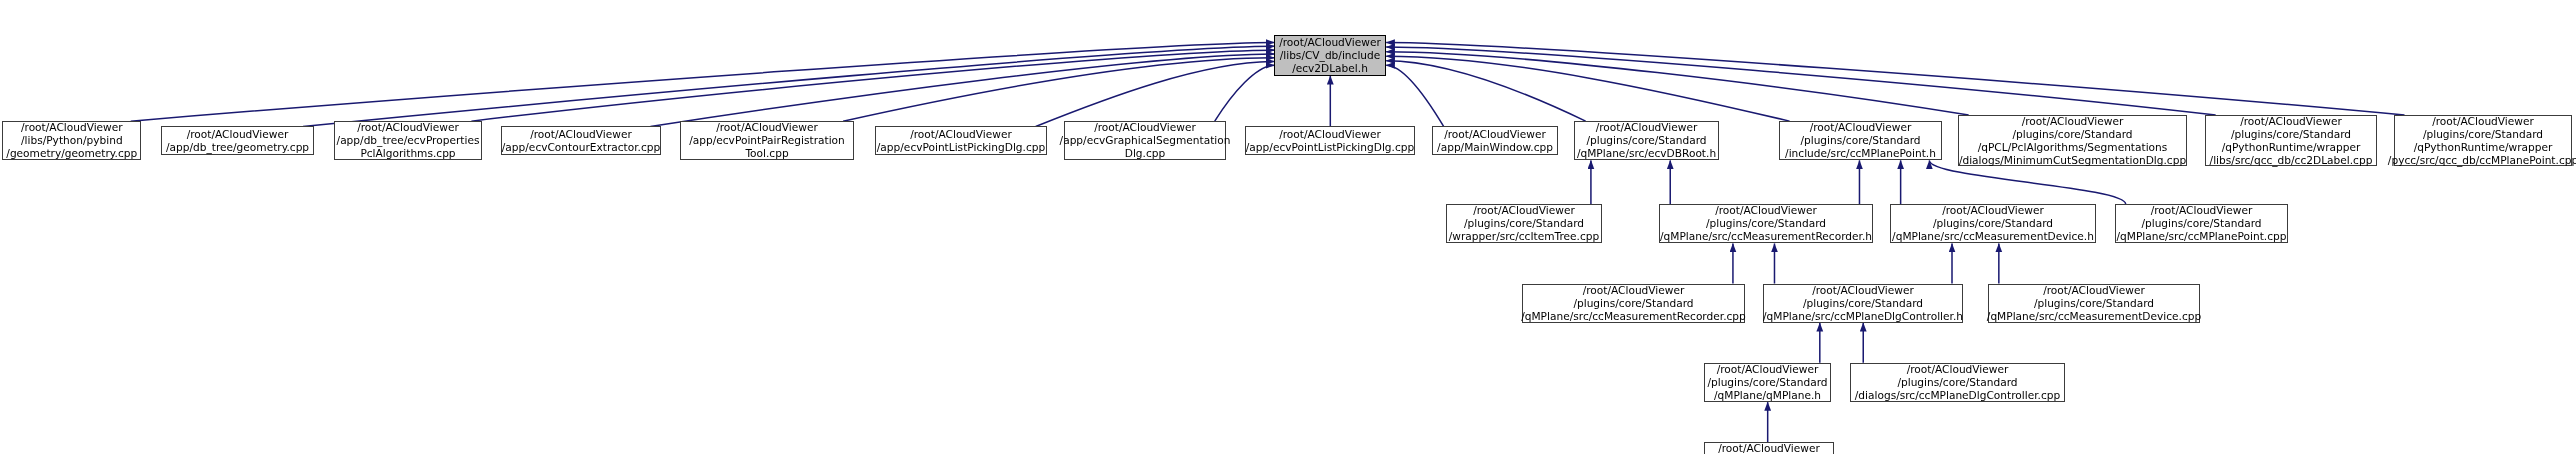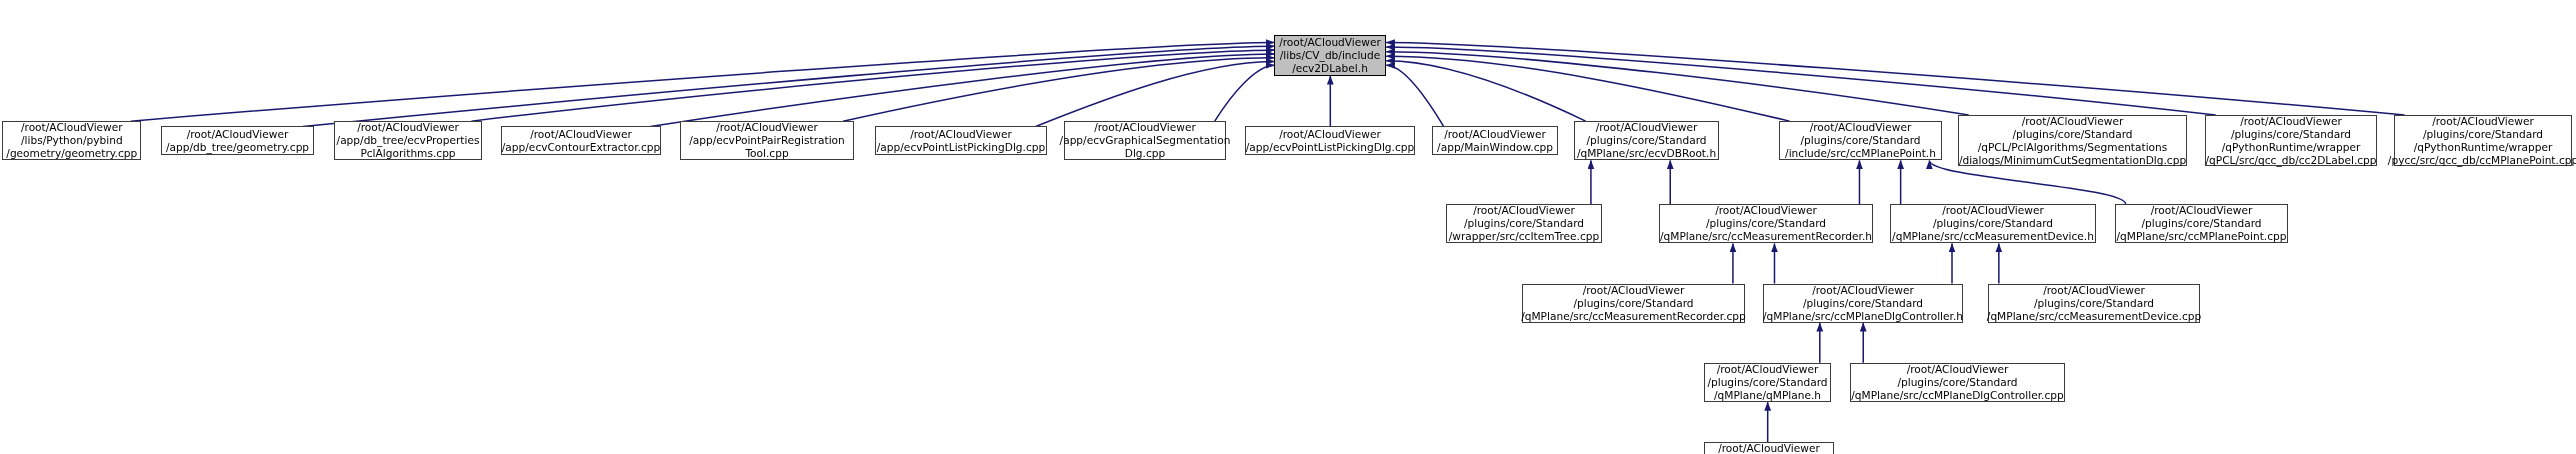--- a/index.html
+++ b/index.html
@@ -110,21 +110,21 @@
       <div class="node" title="/root/ACloudViewer/plugins/core/Standard/qPCL/PclAlgorithms/Segmentations/dialogs/MinimumCutSegmentationDlg.cpp" style="left: 1958px; top: 83px; width: 229px; height: 51px;">
         <div class="ln">/root/ACloudViewer</div>
         <div class="ln">/plugins/core/Standard</div>
         <div class="ln">/qPCL/PclAlgorithms/Segmentations</div>
         <div class="ln">/dialogs/MinimumCutSegmentationDlg.cpp</div>
       </div>
       <div class="node" title="/root/ACloudViewer/plugins/core/Standard/qPythonRuntime/wrapper/pycc/src/qcc_db/cc2DLabel.cpp" style="left: 2205px; top: 83px; width: 172px; height: 51px;">
         <div class="ln">/root/ACloudViewer</div>
         <div class="ln">/plugins/core/Standard</div>
         <div class="ln">/qPythonRuntime/wrapper</div>
-        <div class="ln">/qPCL/src/qcc_db/cc2DLabel.cpp</div>
+        <div class="ln">/libs/src/qcc_db/cc2DLabel.cpp</div>
       </div>
       <div class="node" title="/root/ACloudViewer/plugins/core/Standard/qPythonRuntime/wrapper/pycc/src/qcc_db/ccInteractor.cpp" style="left: 2394px; top: 83px; width: 178px; height: 51px;">
         <div class="ln">/root/ACloudViewer</div>
         <div class="ln">/plugins/core/Standard</div>
         <div class="ln">/qPythonRuntime/wrapper</div>
         <div class="ln">/pycc/src/qcc_db/ccMPlanePoint.cpp</div>
       </div>
       <div class="node" title="/root/ACloudViewer/plugins/core/Standard/qMPlane/src/ccItemTree.cpp" style="left: 1446px; top: 172px; width: 156px; height: 39px;">
         <div class="ln">/root/ACloudViewer</div>
         <div class="ln">/plugins/core/Standard</div>
@@ -161,21 +161,21 @@
         <div class="ln">/qMPlane/src/ccMeasurementDevice.cpp</div>
       </div>
       <div class="node" title="/root/ACloudViewer/plugins/core/Standard/qMPlane/qMPlane.h" style="left: 1704px; top: 331px; width: 127px; height: 39px;">
         <div class="ln">/root/ACloudViewer</div>
         <div class="ln">/plugins/core/Standard</div>
         <div class="ln">/qMPlane/qMPlane.h</div>
       </div>
       <div class="node" title="/root/ACloudViewer/plugins/core/Standard/qMPlane/src/ccMPlaneDlgController.cpp" style="left: 1850px; top: 331px; width: 215px; height: 39px;">
         <div class="ln">/root/ACloudViewer</div>
         <div class="ln">/plugins/core/Standard</div>
-        <div class="ln">/qMPlane/src/ccMPlaneDlgController.cpp</div>
+        <div class="ln">/dialogs/src/ccMPlaneDlgController.cpp</div>
       </div>
       <div class="node" title="/root/ACloudViewer/plugins/core/Standard/qMPlane/qMPlane.cpp" style="left: 1704px; top: 410px; width: 130px; height: 39px;">
         <div class="ln">/root/ACloudViewer</div>
         <div class="ln">/plugins/core/Standard</div>
         <div class="ln">/geometry/qMPlane.cpp</div>
       </div>
     </div>
 </div>
 
 

